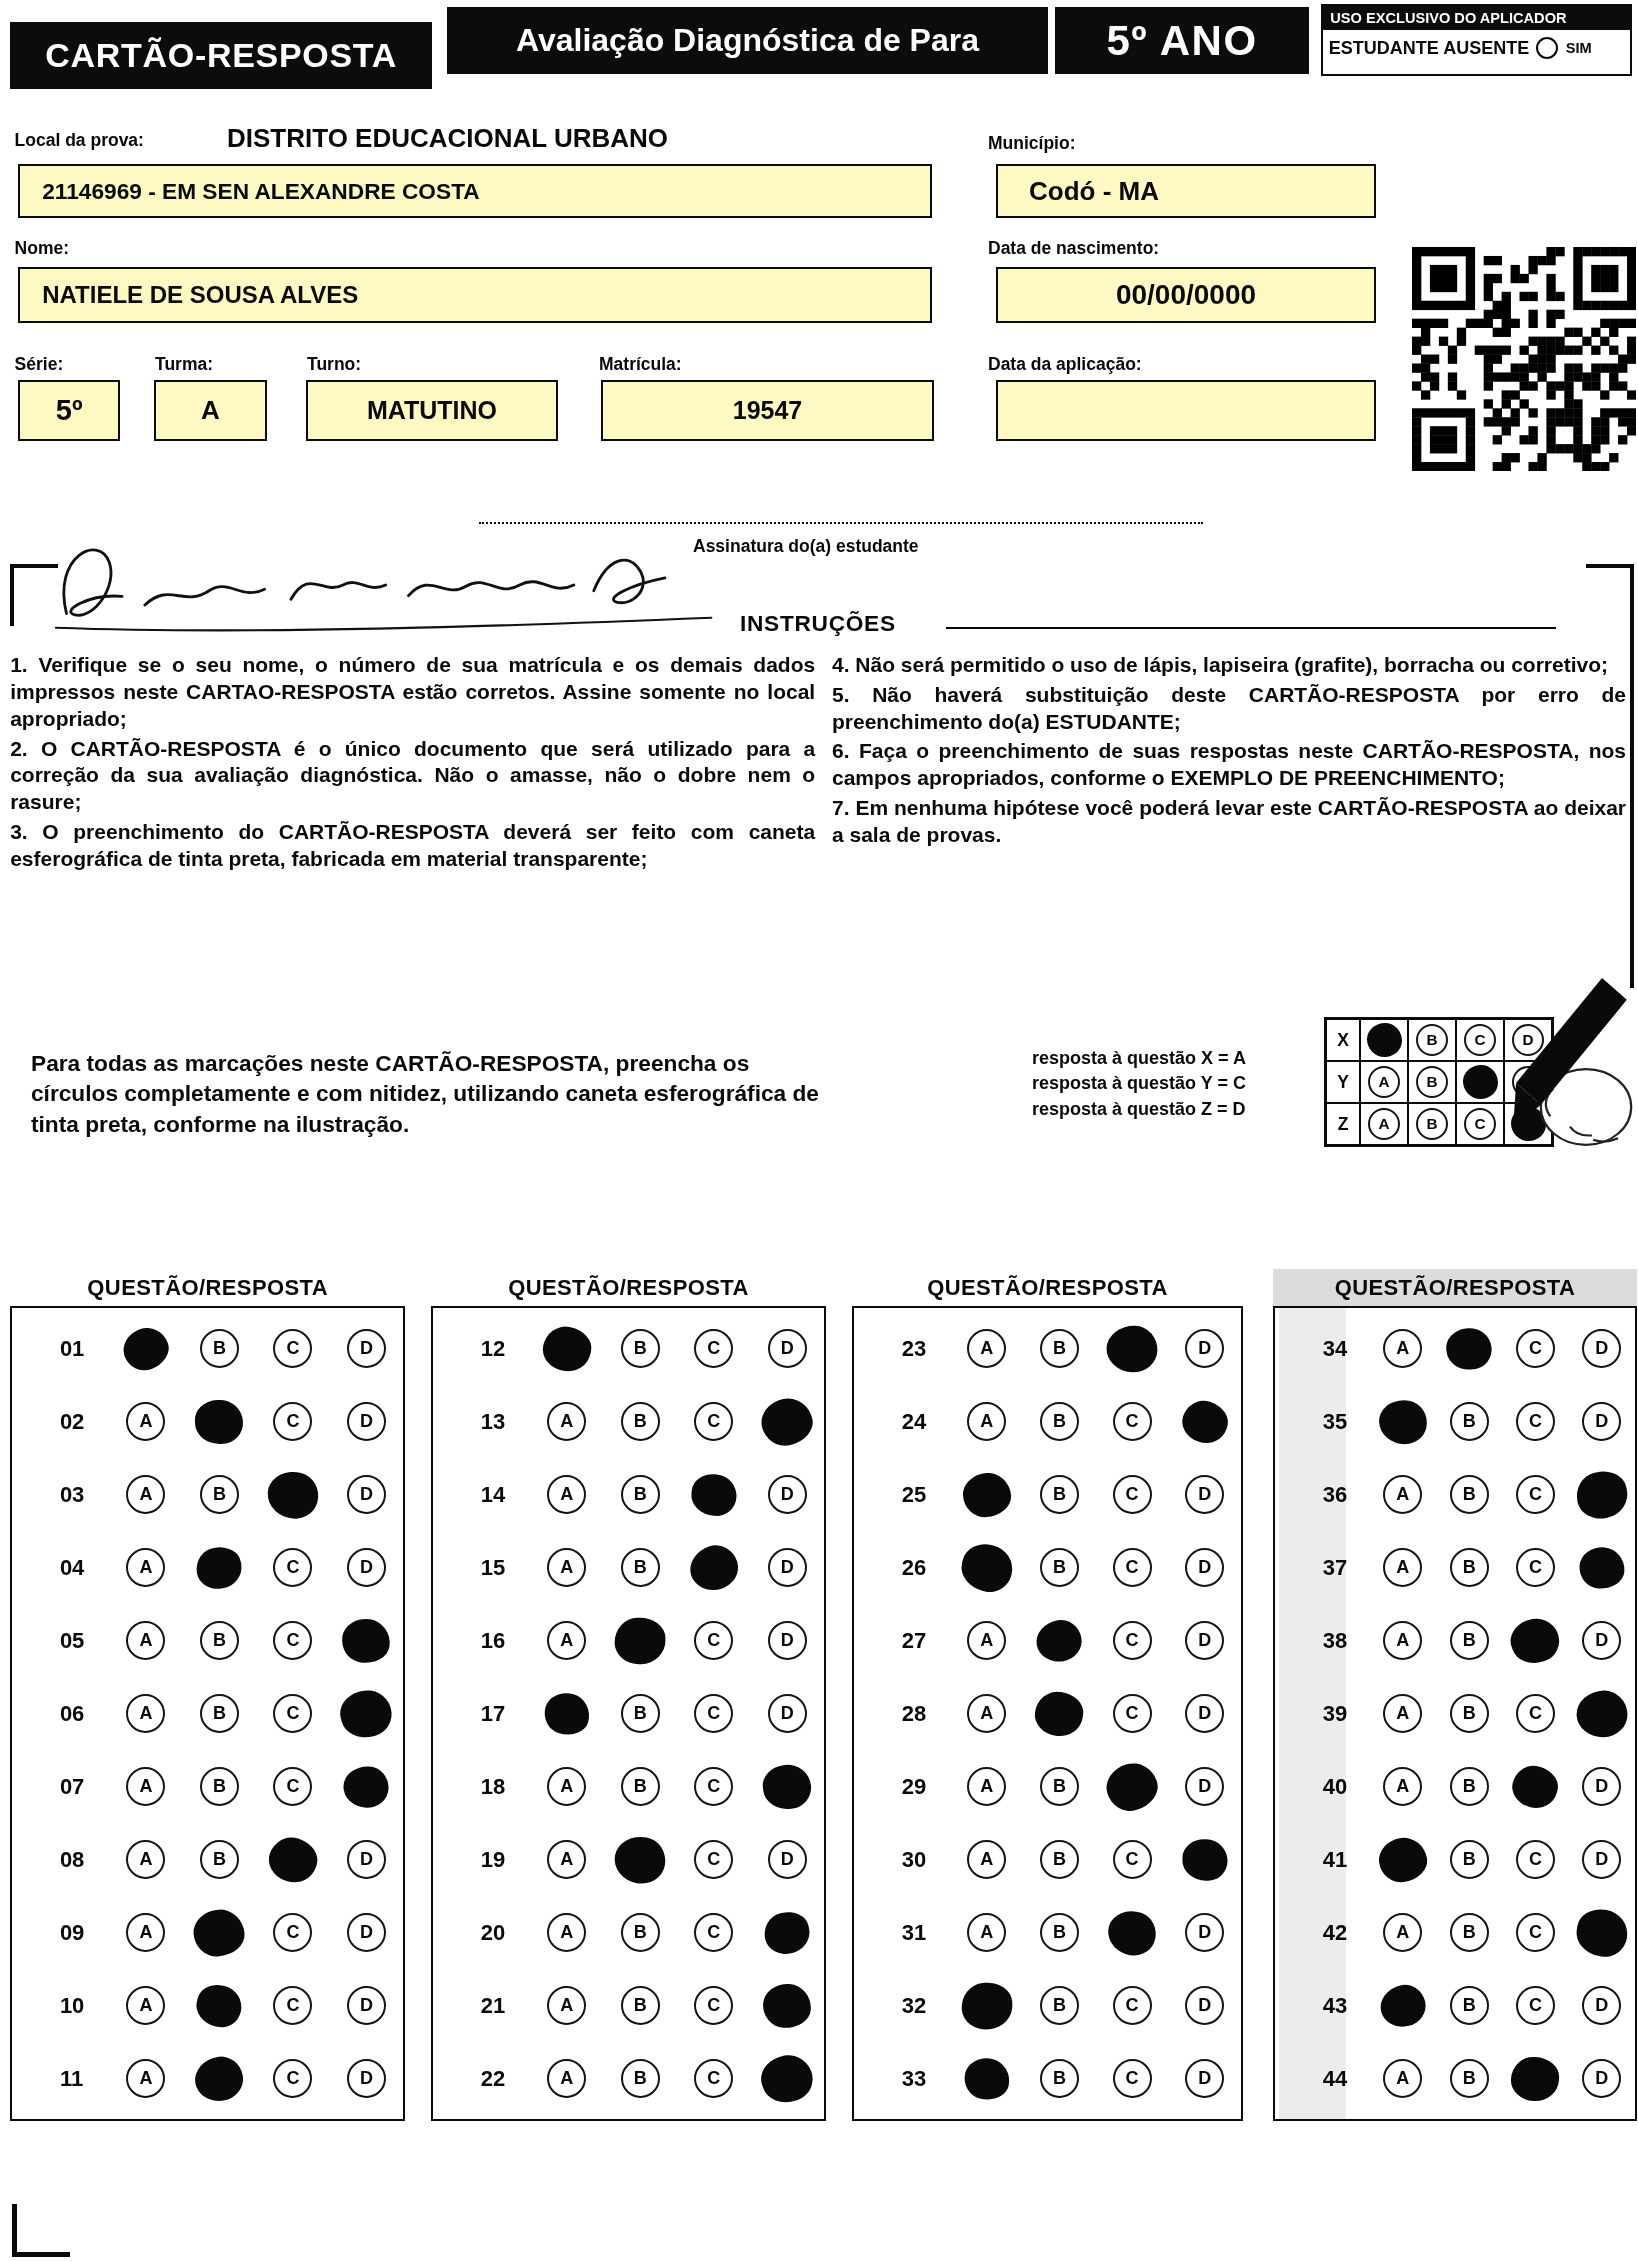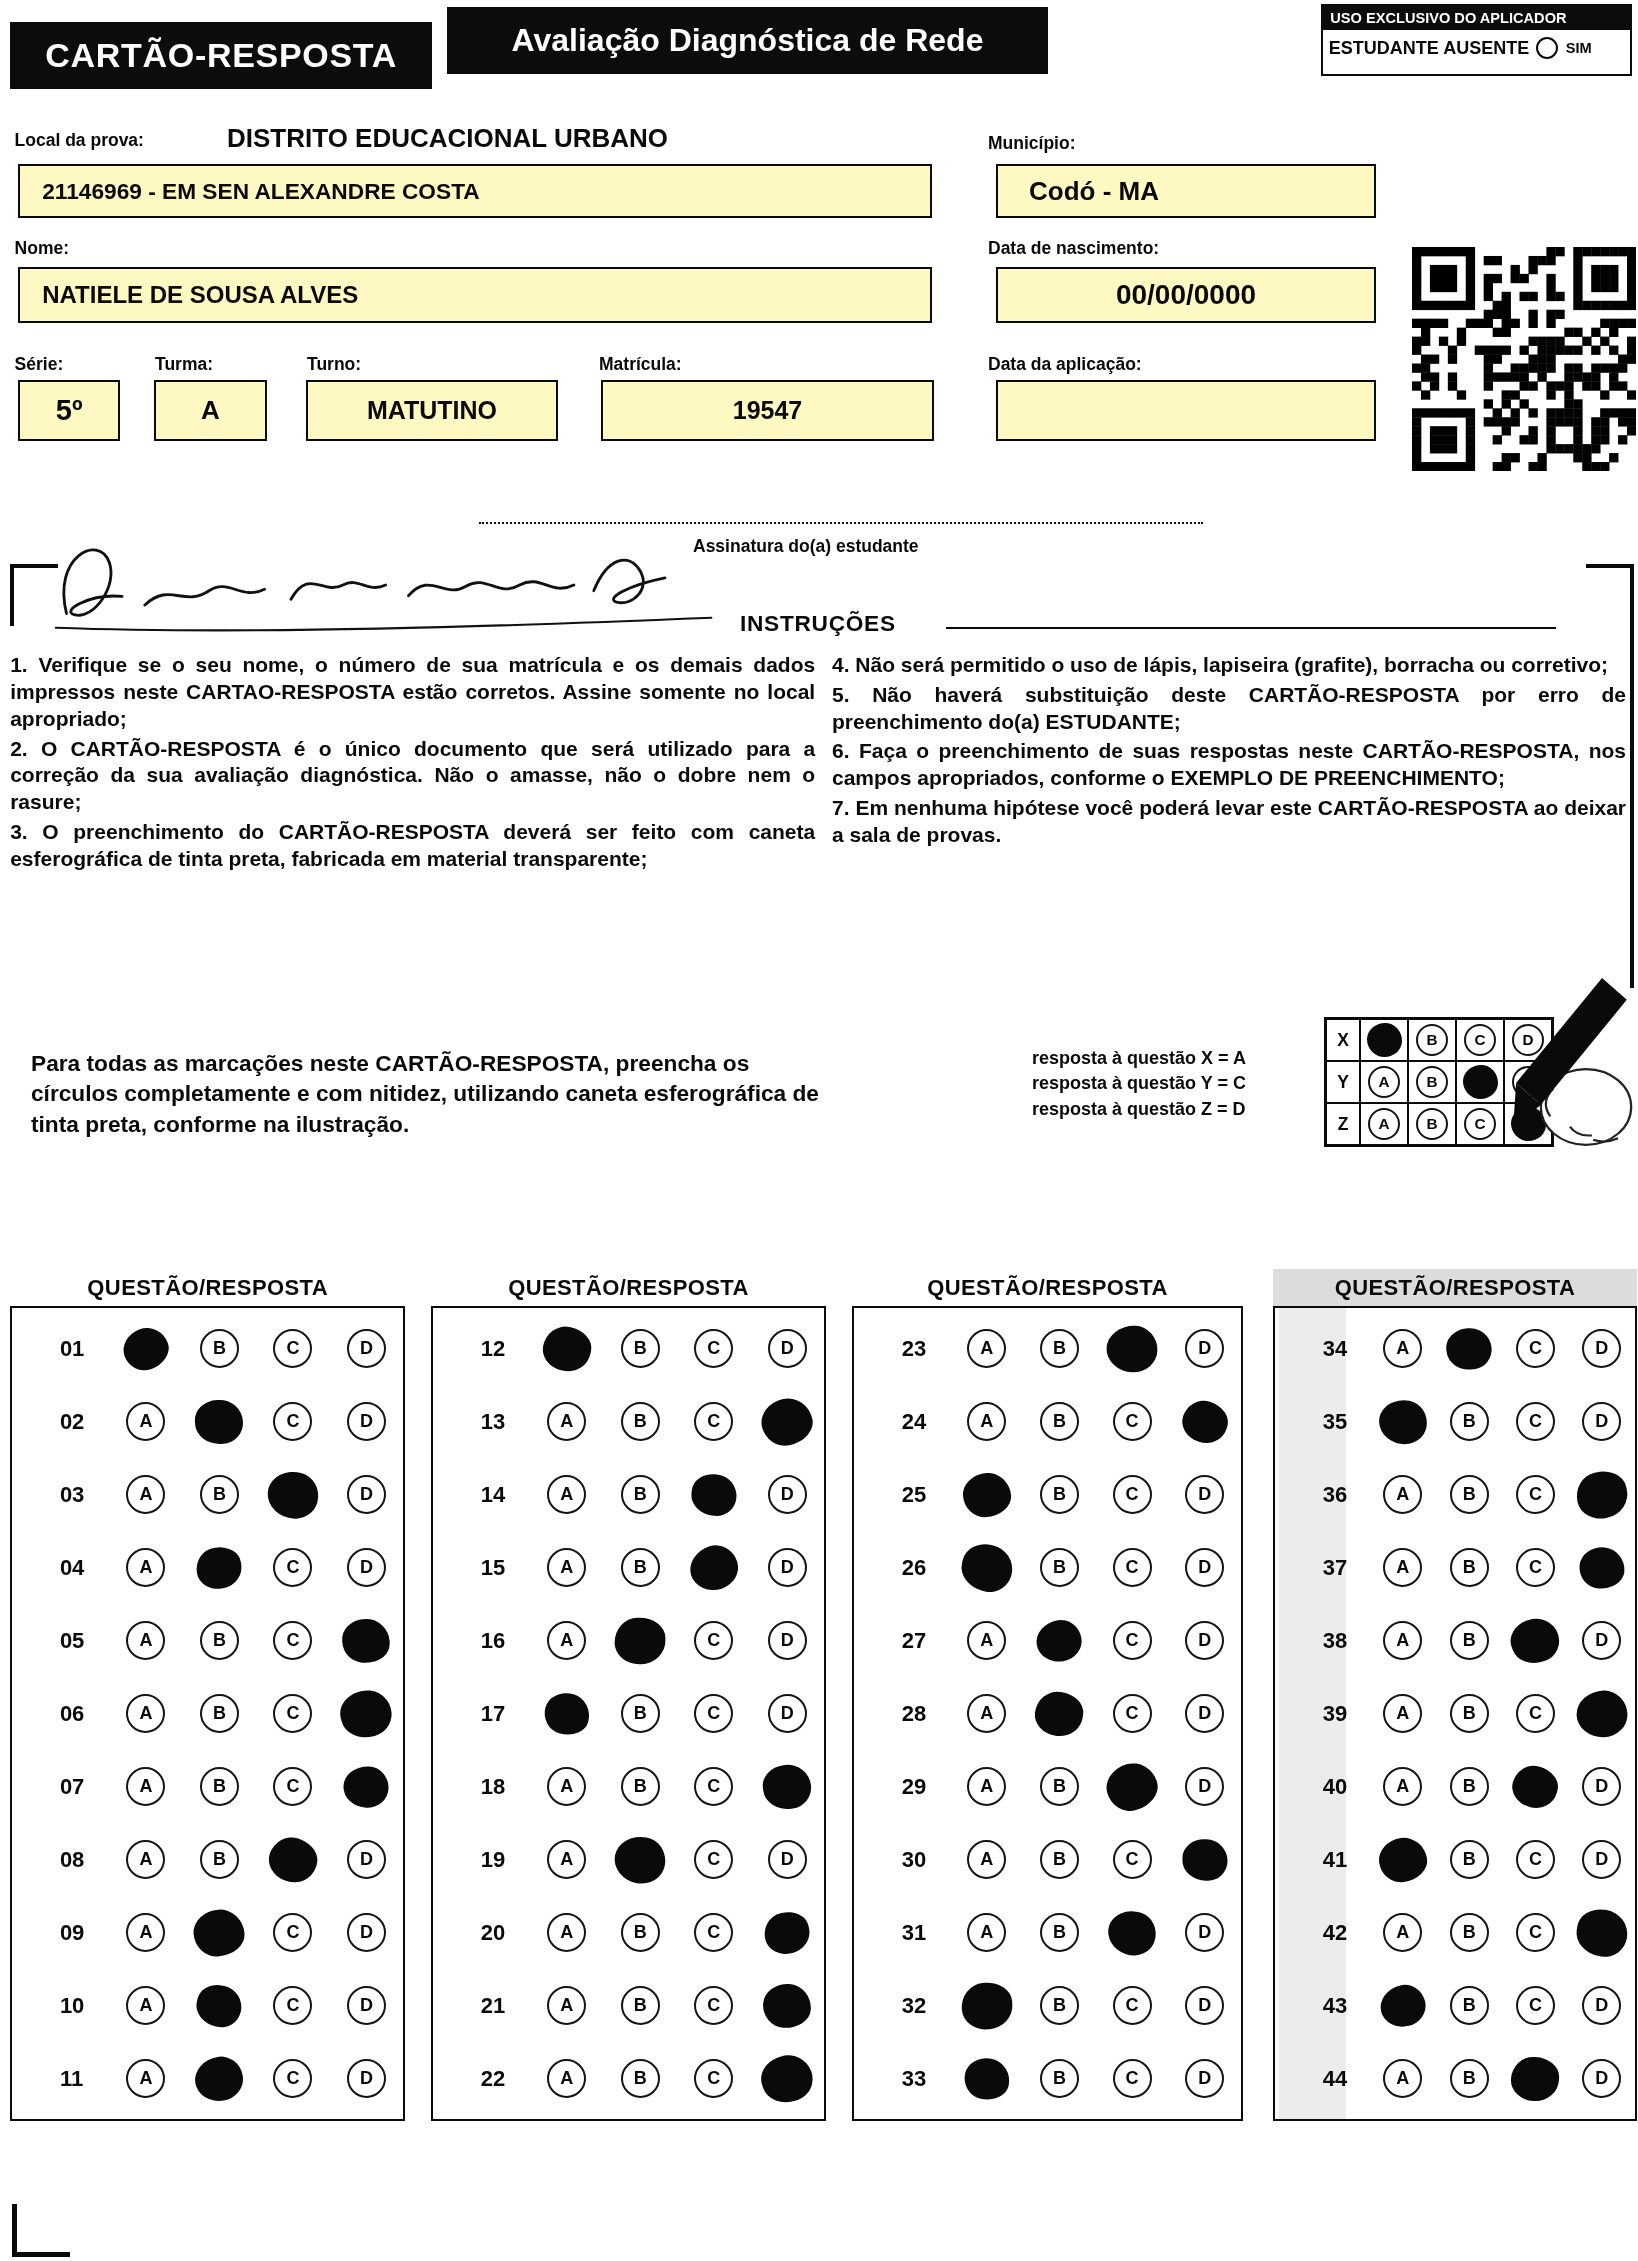--- a/index.html
+++ b/index.html
@@ -66,21 +66,22 @@
   .qnum { width:51px; font-size:22px; font-weight:bold; }
   .qcell { width:76px; display:flex; align-items:center; justify-content:center; }
   .col4 .qcell { width:72px; }
 </style>
 </head>
 <body>
 
 <div class="sheet">
 
   <div class="blackbox hdr-title">CARTÃO-RESPOSTA</div>
-  <div class="blackbox hdr-subtitle">Avaliação Diagnóstica de Rede</div>
+  <div class="blackbox hdr-subtitle">Avaliação Diagnóstica de Para</div>
+  <div class="blackbox hdr-grade">5º ANO</div>
 
   <div class="applicator">
     <div class="app-top">USO EXCLUSIVO DO APLICADOR</div>
     <div class="app-bottom">
       <span>ESTUDANTE AUSENTE</span>
       <span class="abs-circle"></span>
       <span class="sim">SIM</span>
     </div>
   </div>
 

